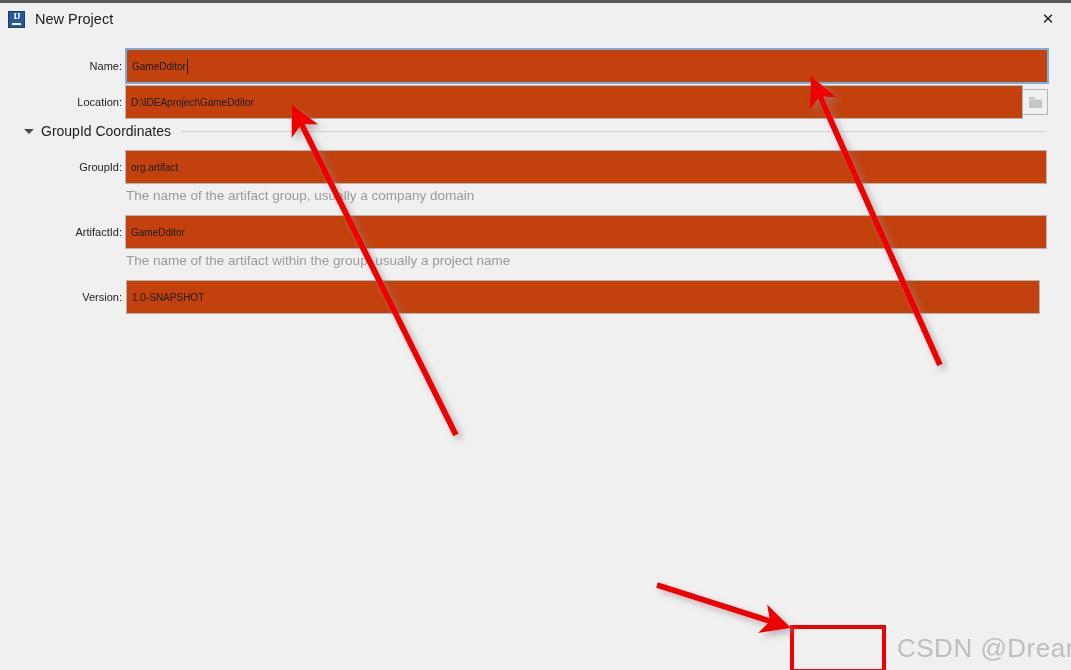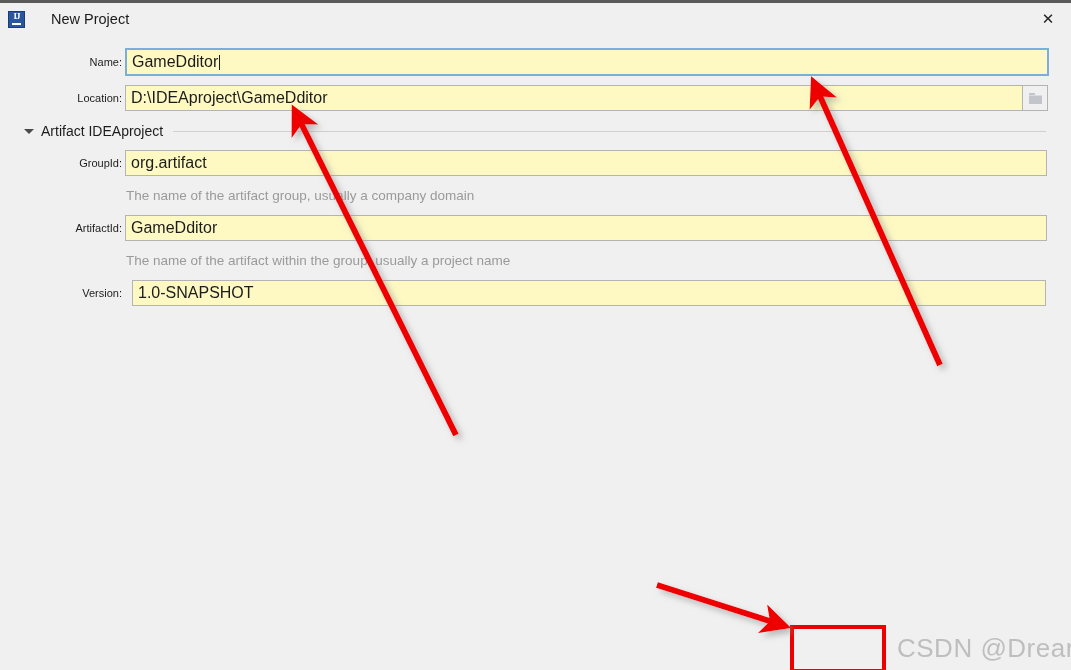--- a/index.html
+++ b/index.html
@@ -15,21 +15,21 @@
     width: 1071px; height: 670px;
     background: #f0f0f0;
     border-top: 3px solid #5a5a5a;
   }
 
   
   .titlebar {
     position: absolute; left: 0; top: 0;
     width: 1071px; height: 32px;
     background: #f0f0f0;
-    display: flex; align-items: center; gap: 16px;
+    display: flex; align-items: center;
   }
   .ij-icon {
     width: 17px; height: 17px;
     margin-left: 8px;
     background: #2a56a0;
     border: 1px solid #1b3c74;
     position: relative;
     flex: none;
   }
   .ij-icon::before {
@@ -66,25 +66,25 @@
     align-items: center;
   }
   .field-label {
     font-size: 11px;
     color: #1c1c1c;
     text-align: right;
     flex: none;
   }
   .text-input {
     height: 26px;
-    background: #fef9c3;
+    background: #c2410c;
     border: 1px solid #b4b4b4;
-    font-size: 16px;
+    font-size: 10px;
     color: #1c1c1c;
-    padding: 8px 5px;
+    padding: 16px 5px;
     display: flex;
     align-items: center;
     font-family: "Liberation Sans", sans-serif;
     position: relative;
   }
   .text-input.focused {
     border: 2px solid #7aafdc;
     height: 28px;
   }
   .caret {
@@ -158,21 +158,21 @@
   #row-groupid { left: 48px; top: 147px; }
   #row-groupid .field-label { width: 74px; }
   #row-groupid .text-input { width: 922px; margin-left: 3px; }
 
   #row-artifactid { left: 48px; top: 212px; }
   #row-artifactid .field-label { width: 74px; }
   #row-artifactid .text-input { width: 922px; margin-left: 3px; }
 
   #row-version { left: 48px; top: 277px; }
   #row-version .field-label { width: 74px; }
-  #row-version .text-input { width: 914px; margin-left: 10px; }
+  #row-version .text-input { width: 914px; margin-left: 4px; }
 
   .hint {
     position: absolute;
     font-size: 13.5px;
     color: #9a9a9a;
   }
   #hint-group { left: 126px; top: 185px; }
   #hint-artifact { left: 126px; top: 250px; }
 
   
@@ -249,21 +249,21 @@
     <div class="text-input">
       <span>D:\IDEAproject\GameDditor</span>
     </div>
     <div class="browse-btn">
       <span class="folder-ico"></span>
     </div>
   </div>
 
   <div class="section-header">
     <span class="tri"></span>
-    <span class="section-title">Artifact IDEAproject</span>
+    <span class="section-title">GroupId Coordinates</span>
     <span class="section-rule"></span>
   </div>
 
   <div class="field-row" id="row-groupid">
     <div class="field-label">GroupId:</div>
     <div class="text-input">
       <span>org.artifact</span>
     </div>
   </div>
   <div class="hint" id="hint-group">The name of the artifact group, usually a company domain</div>

